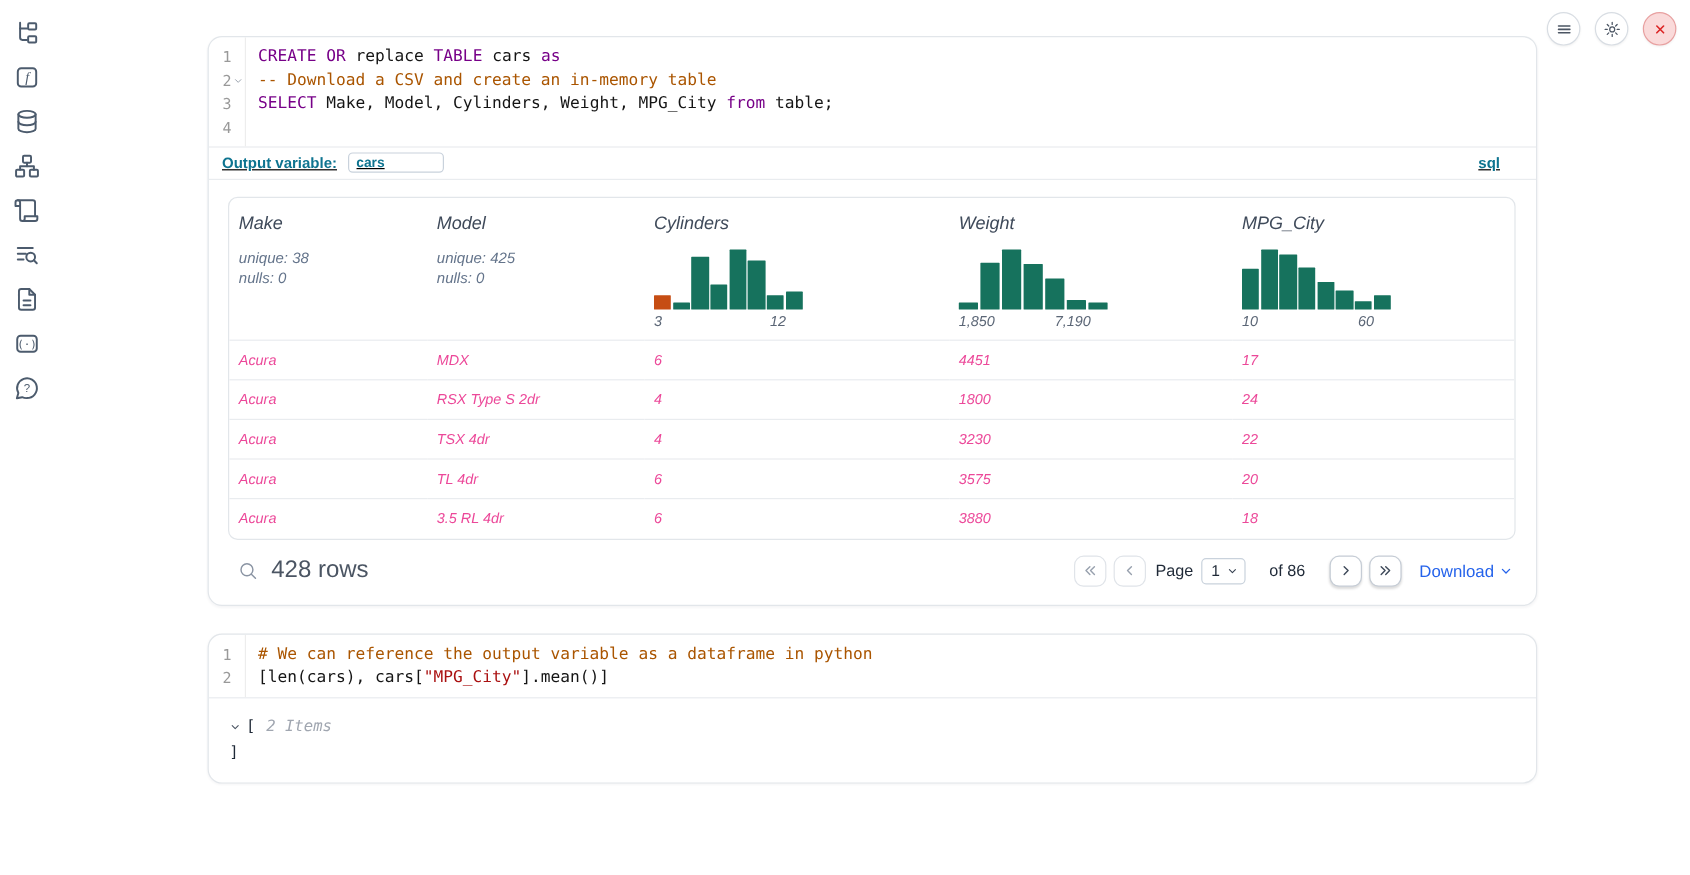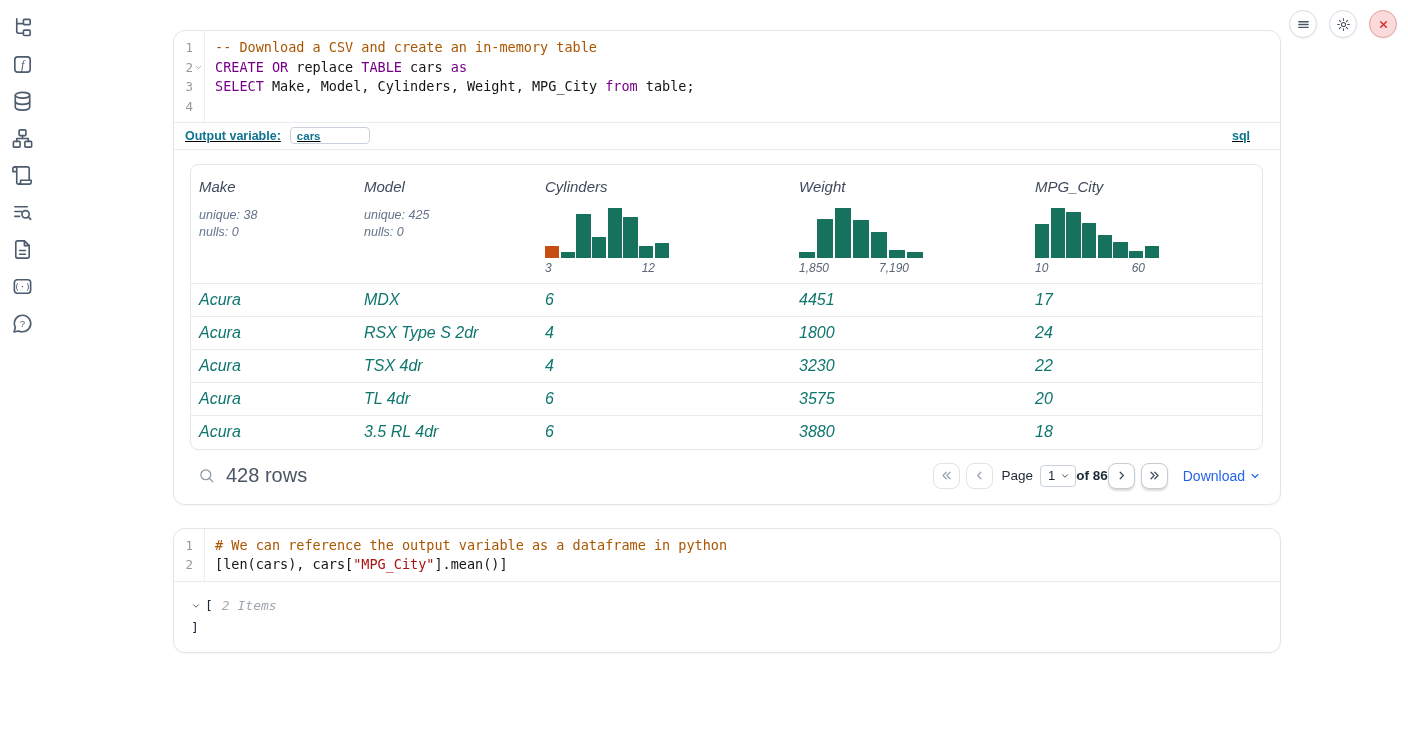--- a/index.html
+++ b/index.html
@@ -44,37 +44,37 @@
   .output-section { border-top:1px solid #e9ecef; padding:14px 17px 0 16px; }
   .table-card { border:1px solid #e2e6ea; border-radius:8px; overflow:hidden; }
   table { width:100%; border-collapse:collapse;font-style:italic; }
   th { text-align:left; vertical-align:top; font-weight:400; padding:13px 8px 8px 8px; }
   .col-title { font-size:15px; color:#3f4a5a; }
   .col-stats { margin-top:12px; font-size:12.5px; line-height:17px; color:#64748b; }
   .hist { margin-top:13px; width:124px; }
   .hist-bars { display:flex; align-items:flex-end; gap:1.5px; height:50px; }
   .hist-bar { flex:1; border-radius:0.5px; }
   .hist-labels { display:flex; justify-content:space-between; margin-top:3px; padding-right:14px; font-size:12px; color:#5b6676; }
-  td { font-size:16px; color:#0f766e; padding:7px 8px; border-top:1px solid #e9ecef; height:33px; }
+  td { font-size:12px; color:#ec4899; padding:7px 8px; border-top:1px solid #e9ecef; height:33px; }
 
   
   .table-footer { display:flex; align-items:center; padding:13px 2px 15px 8px; }
   .search-btn { width:17px; height:17px; color:#8a94a3; cursor:pointer; }
   .search-btn svg { width:100%; height:100%; }
   .row-count { margin-left:11px; font-size:20px; color:#4b5563; }
   .pager { margin-left:auto; display:flex; align-items:center; }
   .pg-btn { width:27px; height:26px; border-radius:8px; border:1px solid #e0e4e9; background:#fff; color:#98a1ae; display:flex; align-items:center; justify-content:center; cursor:pointer; }
   .pg-btn svg { width:13px; height:13px; }
   .pg-btn.enabled { border-color:#c5ccd5; color:#3f4a5a; box-shadow:0 1.5px 2px rgba(0,0,0,.14); }
   .pg-btn + .pg-btn { margin-left:6px; }
   .pg-label { font-size:13.5px; color:#1f2937; margin:0 0 0 8px; }
   .page-select { margin-left:7px; height:22px; border:1px solid #c9d2dc; border-radius:4px; display:flex; align-items:center; padding:0 5px 0 7px; font-size:13px; color:#1f2937; cursor:pointer; gap:5px; }
   .page-select .sel-chev { width:10px; height:10px; color:#374151; display:flex; }
   .page-select svg { width:10px; height:10px; }
-  .pg-label.total { margin:0 0;font-weight:bold; }
+  .pg-label.total { margin:0 20px; }
   .download { margin-left:15px; display:flex; align-items:center; gap:4px; color:#2563eb; font-size:14px; cursor:pointer; }
   .download .dl-chev { width:12px; height:12px; display:flex; }
   .download svg { width:12px; height:12px; }
 
   
   .output-section2 { border-top:1px solid #e9ecef; padding:13px 16px 13px 17px; }
   .tree { font-family:"DejaVu Sans Mono",monospace; font-size:13px; line-height:22px; color:#1f2937; }
   .tree-line1 { display:flex; align-items:center; }
   .tree-chevron { width:12px; height:12px; margin-right:2px; color:#4b5563; cursor:pointer; display:flex; align-items:center; }
   .tree-chevron svg { width:10px; height:10px; }
@@ -183,22 +183,22 @@
           <div class="gutter-row">
             <span>3</span>
             <span class="fold"></span>
           </div>
           <div class="gutter-row">
             <span>4</span>
             <span class="fold"></span>
           </div>
         </div>
       <div class="code-col" id="sql-code">
+          <div class="code-line"><span class="tok-keyword">CREATE</span><span class="tok-plain"> </span><span class="tok-keyword">OR</span><span class="tok-plain"> replace </span><span class="tok-keyword">TABLE</span><span class="tok-plain"> cars </span><span class="tok-keyword">as</span></div>
           <div class="code-line"><span class="tok-comment">-- Download a CSV and create an in-memory table</span></div>
-          <div class="code-line"><span class="tok-keyword">CREATE</span><span class="tok-plain"> </span><span class="tok-keyword">OR</span><span class="tok-plain"> replace </span><span class="tok-keyword">TABLE</span><span class="tok-plain"> cars </span><span class="tok-keyword">as</span></div>
           <div class="code-line"><span class="tok-keyword">SELECT</span><span class="tok-plain"> Make, Model, Cylinders, Weight, MPG_City </span><span class="tok-keyword">from</span><span class="tok-plain"> table;</span></div>
         </div>
     </div>
     <div class="outvar-row">
       <span class="outvar-label">Output variable:</span>
       <input class="outvar-input" value="cars" style="">
       <span class="sql-badge">sql</span>
     </div>
     <div class="output-section">
       <div class="table-card">

